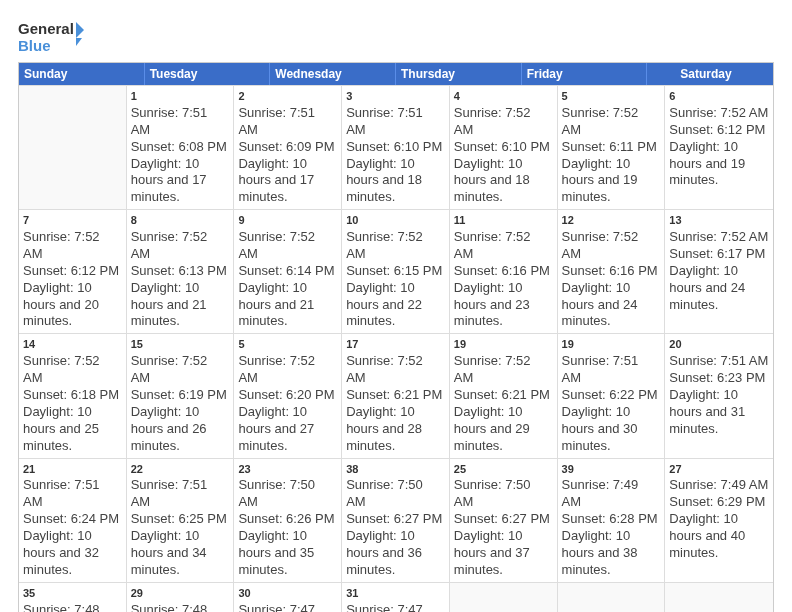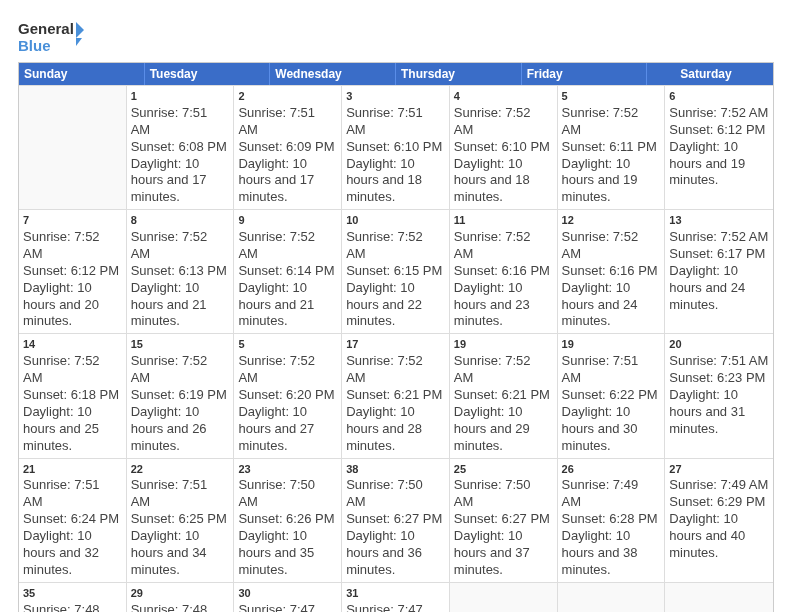--- a/index.html
+++ b/index.html
@@ -226,21 +226,21 @@
           </div>
           <div class="cal-cell">
             <span class="day-num">38</span>
             <div class="info">Sunrise: 7:50 AM<br>Sunset: 6:27 PM<br>Daylight: 10 hours and 36 minutes.</div>
           </div>
           <div class="cal-cell">
             <span class="day-num">25</span>
             <div class="info">Sunrise: 7:50 AM<br>Sunset: 6:27 PM<br>Daylight: 10 hours and 37 minutes.</div>
           </div>
           <div class="cal-cell">
-            <span class="day-num">26</span>
+            <span class="day-num">39</span>
             <div class="info">Sunrise: 7:49 AM<br>Sunset: 6:28 PM<br>Daylight: 10 hours and 38 minutes.</div>
           </div>
           <div class="cal-cell">
             <span class="day-num">27</span>
             <div class="info">Sunrise: 7:49 AM<br>Sunset: 6:29 PM<br>Daylight: 10 hours and 40 minutes.</div>
           </div>
         </div>
         <div class="cal-row">
           <div class="cal-cell">
             <span class="day-num">35</span>

